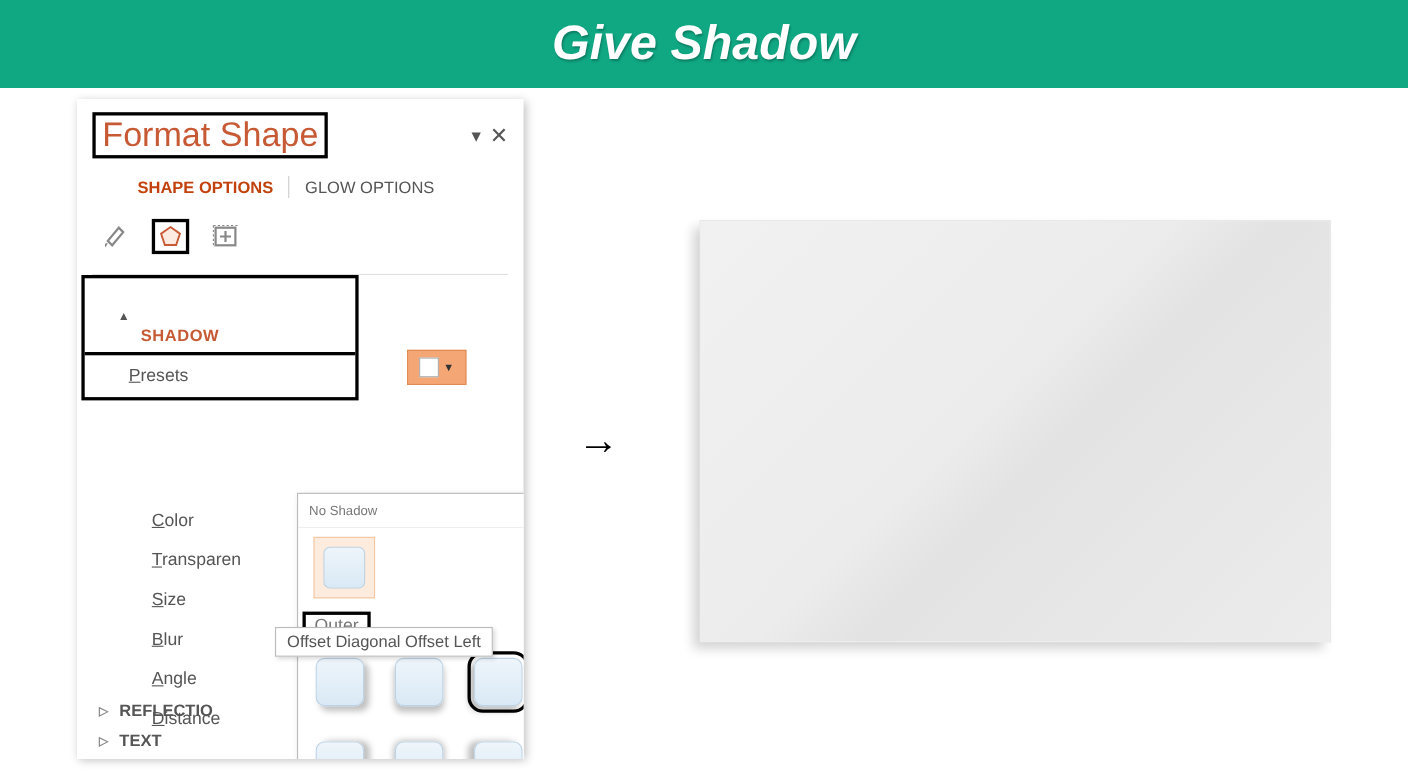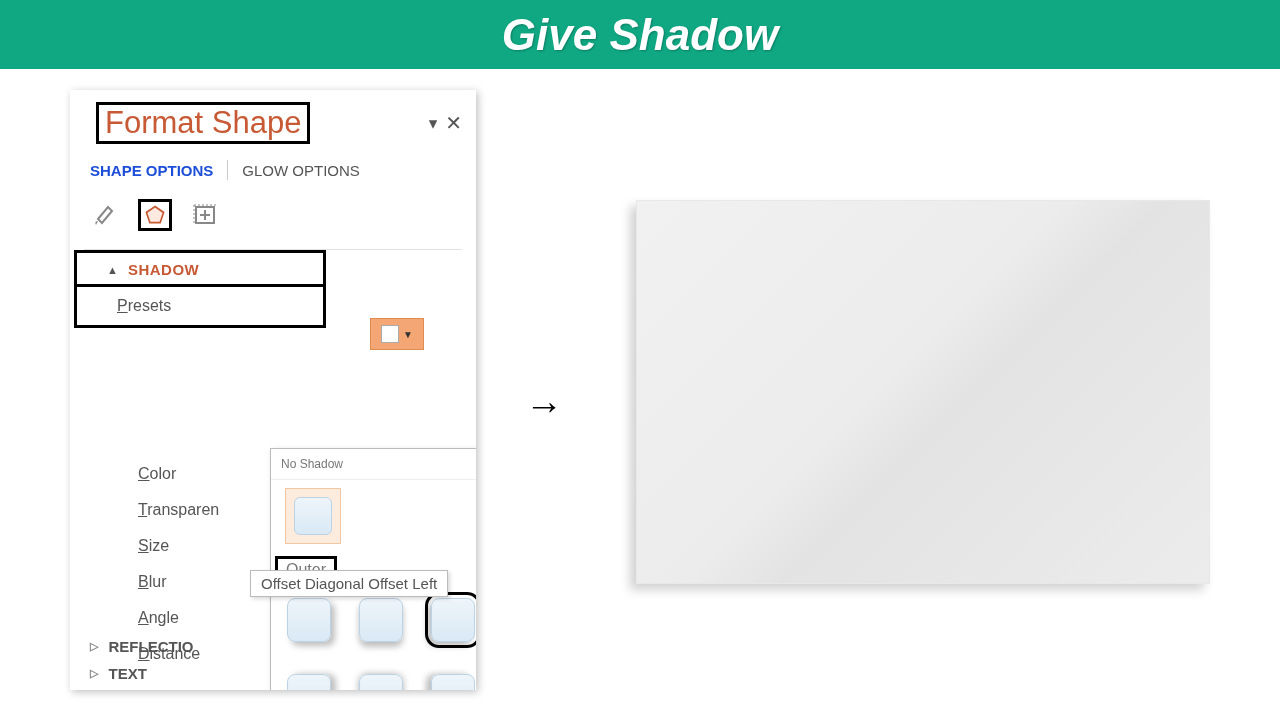--- a/index.html
+++ b/index.html
@@ -1,20 +1,20 @@
 <!DOCTYPE html>
 <html><head>
 <meta charset="utf-8">
 <style>
   * { box-sizing: border-box; margin: 0; padding: 0; font-family: "Segoe UI", Arial, sans-serif; }
   body { width: 1280px; height: 704px; background: #fff; position: relative; }
 
   .title-bar {
     width: 100%;
-    height: 69px;
+    height: 80px;
     background: #10a783;
     display: flex;
     align-items: center;
     justify-content: center;
   }
   .title-text {
     color: #fff;
     font-size: 44px;
     font-weight: 700;
     font-style: italic;
@@ -38,50 +38,50 @@
     justify-content: space-between;
     align-items: center;
     padding: 0 14px 6px 14px;
   }
   .panel-title {
     color: #c75a35;
     font-size: 31px;
     font-weight: 300;
     padding: 0 6px;
   }
-  .panel-title-box { border: 3px solid #000; margin-left: 12px; }
+  .panel-title-box { border: 3px solid #000; }
   .panel-controls { display: flex; gap: 8px; align-items: center; color: #555; }
   .panel-controls span { font-size: 17px; cursor: pointer; }
 
   .tabs {
     display: flex;
     gap: 12px;
     padding: 8px 18px 4px 18px;
     font-size: 15px;
   }
   .tab { color: #555; cursor: pointer; padding: 4px 2px; }
-  .tab.active { color: #1d4ed8; font-weight: 700; border-bottom: 2px solid transparent; }
+  .tab.active { color: #c2410c; font-weight: 700; border-bottom: 2px solid transparent; margin-left: 35px; }
   .tab-divider { width: 1px; background: #ccc; height: 20px; margin-top: 2px; }
 
   .icon-row { display: flex; gap: 16px; padding: 10px 18px 18px 18px; align-items: center; }
   .ic { width: 34px; height: 32px; display: flex; align-items: center; justify-content: center; }
   .ic-box { border: 3px solid #000; padding: 2px; }
 
   .divider { height: 1px; background: #e0e0e0; margin: 0 14px; }
 
   .section {
     padding: 8px 14px 6px 30px;
     display: flex;
     align-items: center;
     gap: 10px;
     font-size: 15px;
     cursor: pointer;
   }
   .section .caret { font-size: 11px; color: #555; }
-  .section .label { color: #555; font-weight: 700; letter-spacing: 0.5px; }
+  .section .label { color: #555; font-weight: 700; letter-spacing: 0.5px; margin-top: 36px; }
   .section.active .label { color: #c75a35; }
 
   .presets-row {
     display: flex;
     align-items: center;
     justify-content: space-between;
     padding: 6px 14px 6px 40px;
     text-align: right;
   }
   .presets-label { font-size: 16px; color: #555; }

